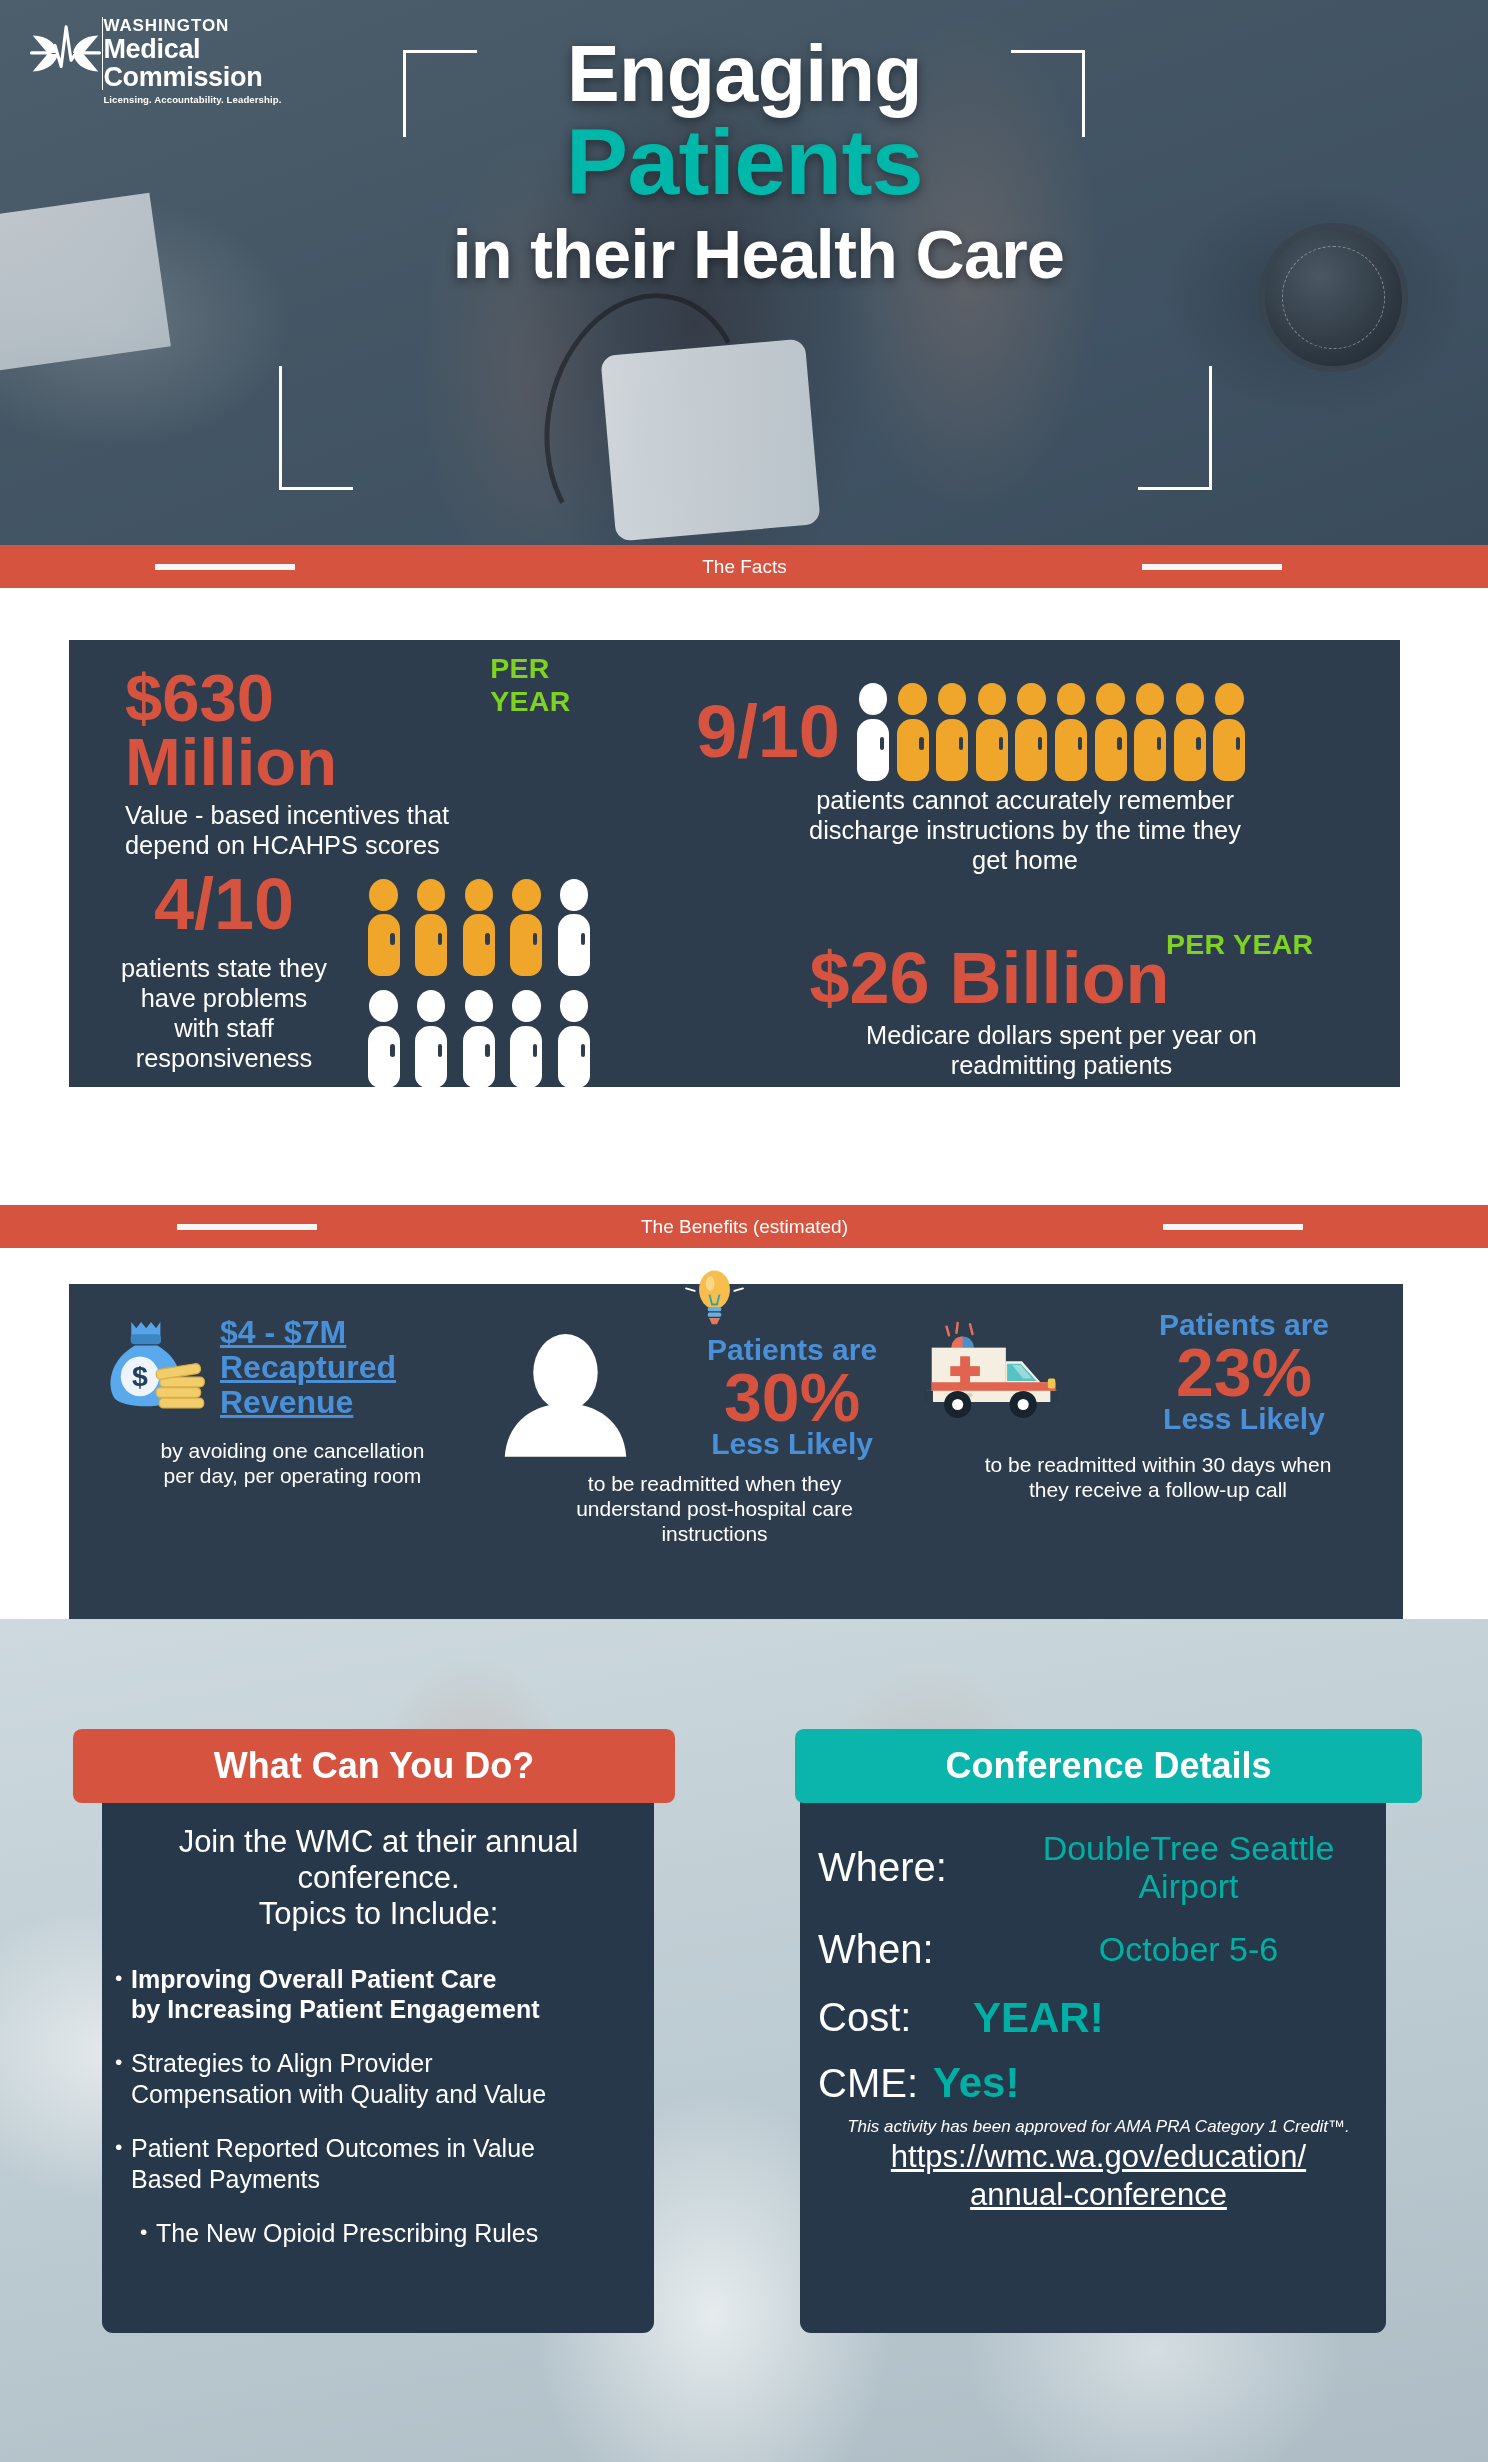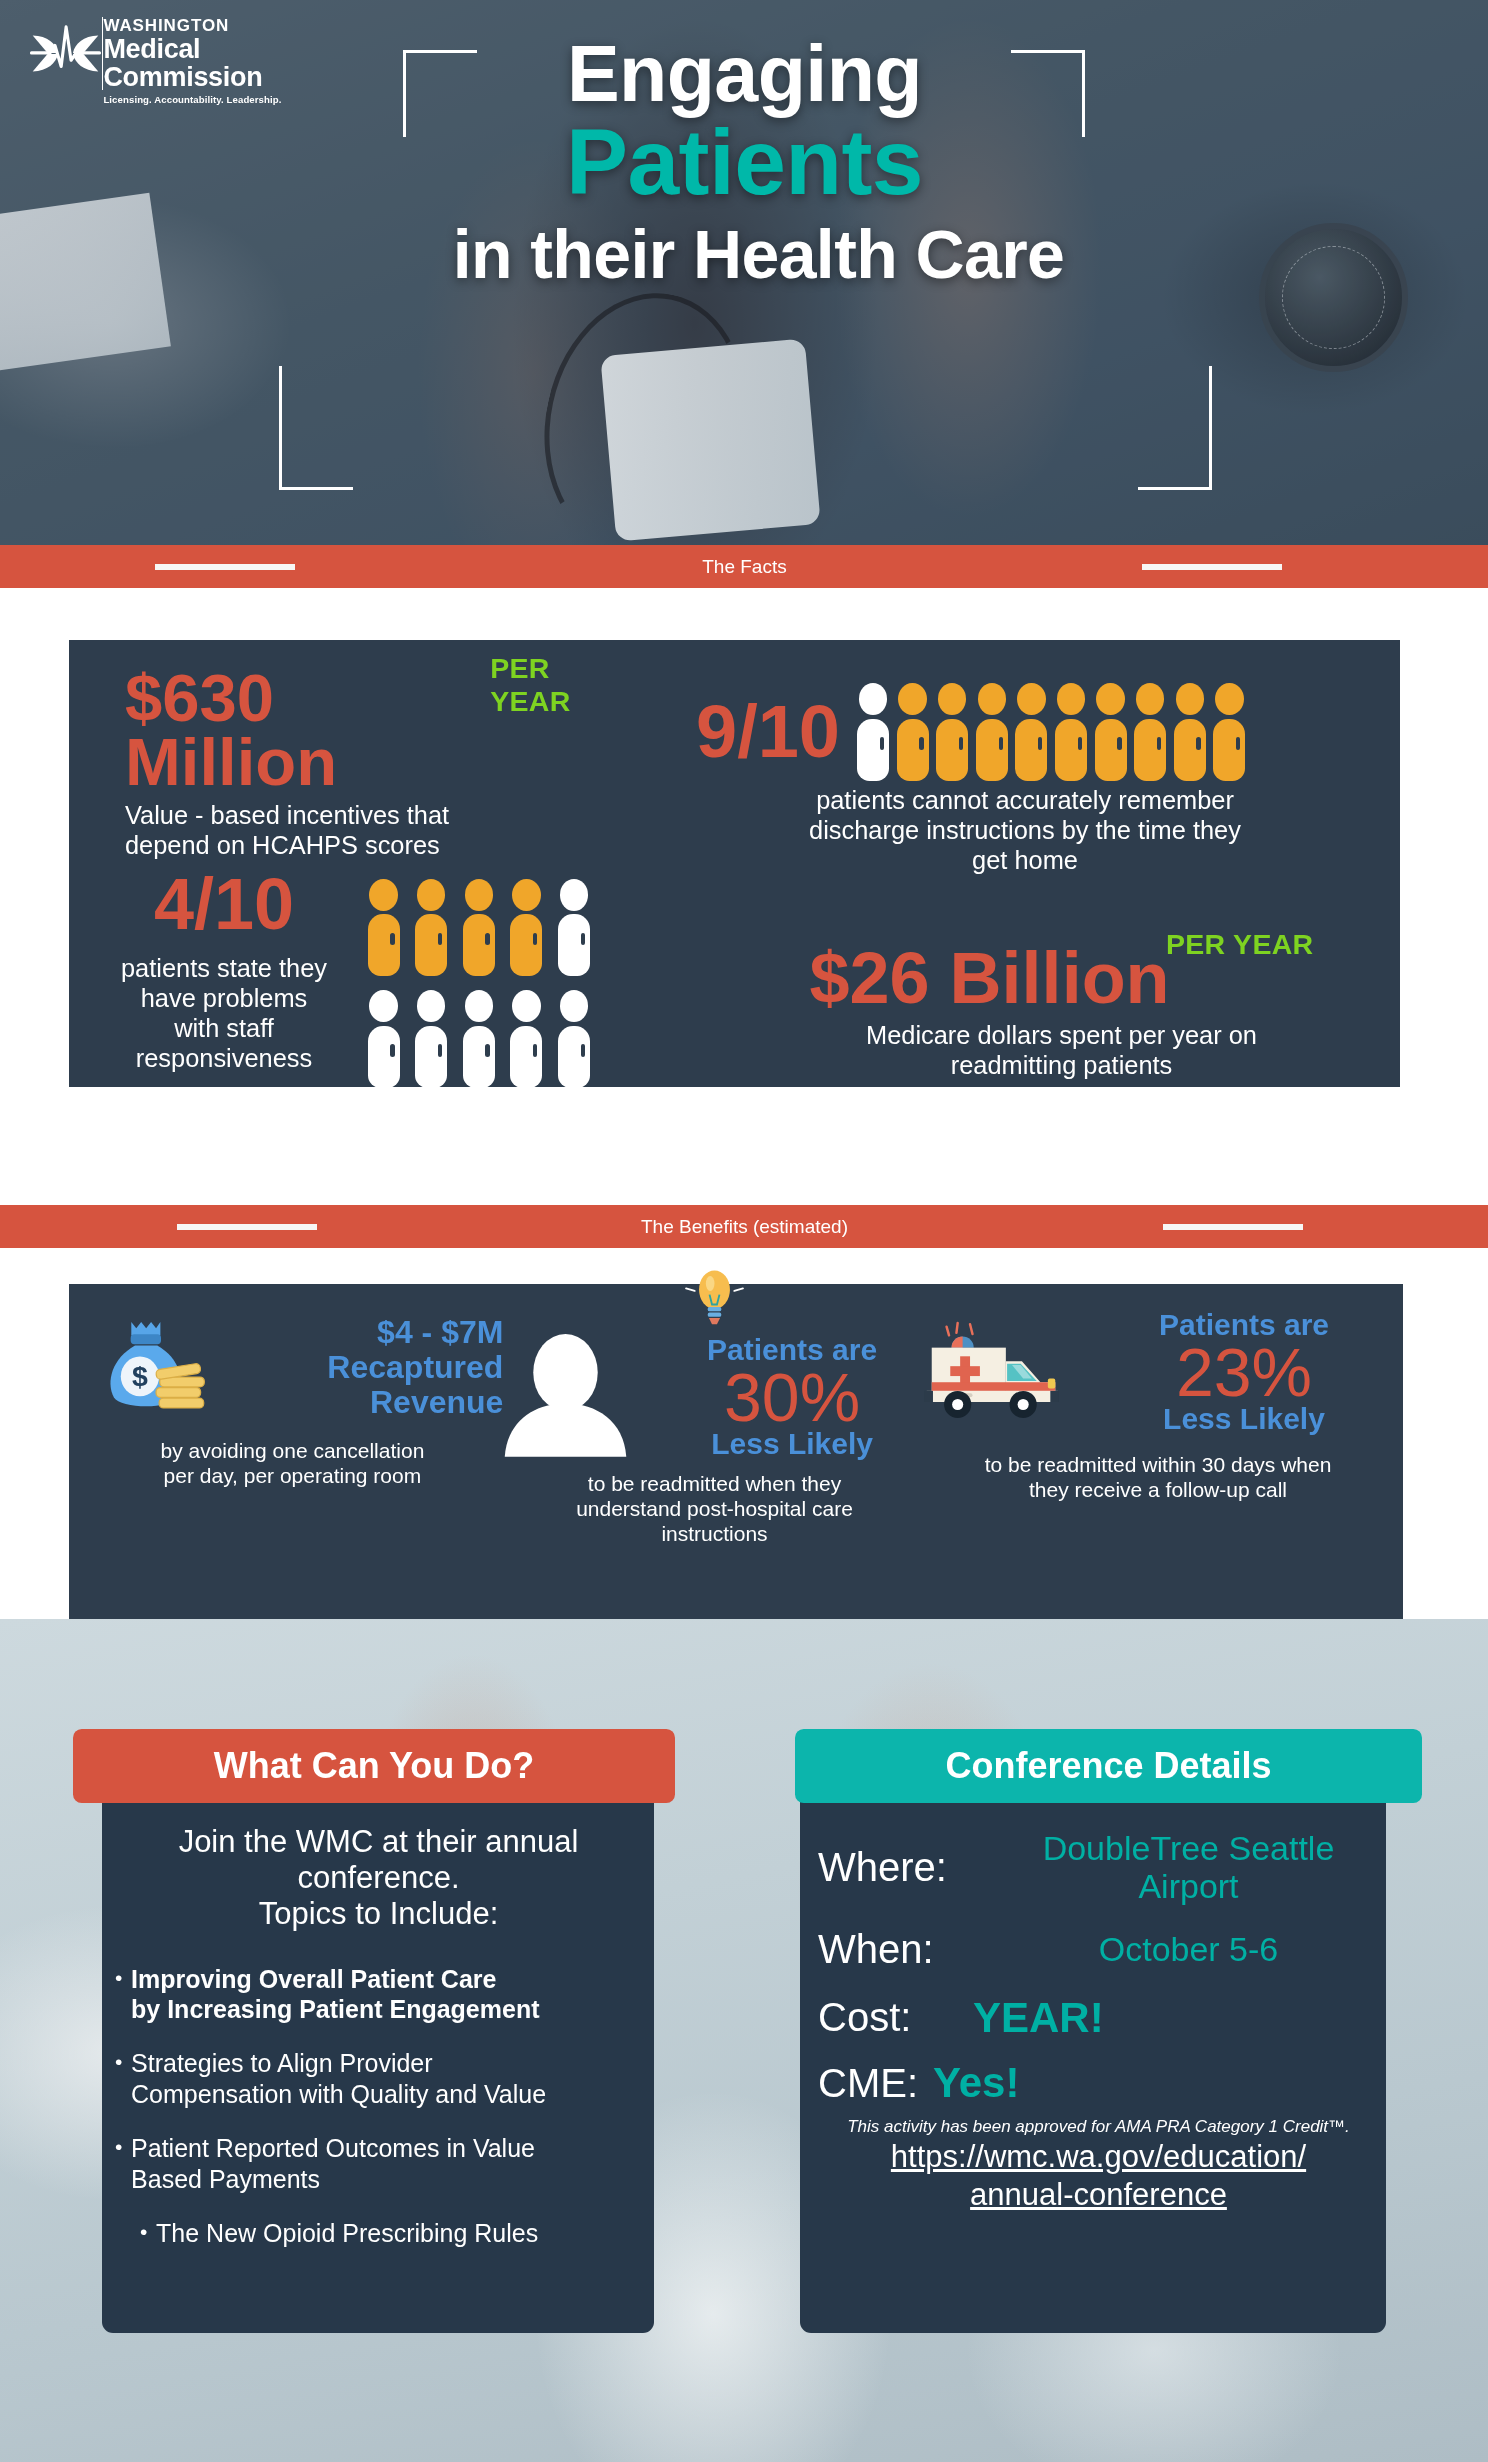--- a/index.html
+++ b/index.html
@@ -92,21 +92,21 @@
   .p-body { width:32px; height:62px; border-radius:15px 15px 12.4px 12.4px; margin:3.7px auto 0; position:relative; }
   .p-body::after {
     content:""; position:absolute; right:5px; top:18.6px; width:4.3px; height:12.4px;
     border-radius:3.1px; background:#2e3d4d;
   }
   .orange .p-head, .orange .p-body { background:#f0a62a; }
   .white  .p-head, .white  .p-body { background:#ffffff; }
 
   
   .ben-head-blue { color:#4a90d9; font-weight:700; font-size:30px; line-height:1.05; }
-  .ben-pct { color:#d6543f; font-weight:400; font-size:68px; line-height:.92; font-stretch:condensed; }
+  .ben-pct { color:#d6543f; font-weight:700; font-size:68px; line-height:.92; font-stretch:condensed; }
   .ben-sub { color:#4a90d9; font-weight:700; font-size:30px; line-height:1.05; }
   .ben-body { color:#fff; font-size:21px; line-height:1.2; text-align:center; }
   .ben-money { color:#4a90d9; font-weight:700; font-size:32px; line-height:1.1; }
 
   
   .bottom {
     position:absolute; left:0; top:1619px; width:1489px; height:843px; overflow:hidden;
   }
   .bottom-photo {
     position:absolute; inset:0;
@@ -340,21 +340,21 @@
           <ellipse cx="64" cy="96" rx="31" ry="32" fill="#eef4fa"></ellipse>
           <text x="64" y="112" font-size="46" font-family="Liberation Sans, sans-serif" font-weight="700" fill="#22405e" text-anchor="middle">$</text>
           <g fill="#f2cd6b" stroke="#dbae46" stroke-width="2">
             <rect x="95" y="131" width="72" height="16" rx="7"></rect>
             <rect x="90" y="114" width="72" height="16" rx="7"></rect>
             <rect x="96" y="97" width="72" height="16" rx="7"></rect>
             <rect x="90" y="80" width="72" height="16" rx="7" transform="rotate(-9 126 88)"></rect>
           </g>
         </svg>
       </div>
-      <div class="ben-money" style="white-space:pre-line; text-align:right; flex:1;">$4 - $7M
+      <div class="ben-money" style="white-space:pre-line; text-align:left; flex:1;text-decoration:underline;">$4 - $7M
 Recaptured
 Revenue</div>
     </div>
     <div class="ben-body" style="white-space:pre-line; margin-top:17.4px;">by avoiding one cancellation
 per day, per operating room</div>
   </div>
 
   <div style="position:absolute; left:422px; top:-23.6px; width:447px;">
     <div style="text-align:center;">
       <svg width="67" height="68" viewBox="0 0 108 110" aria-hidden="true">

